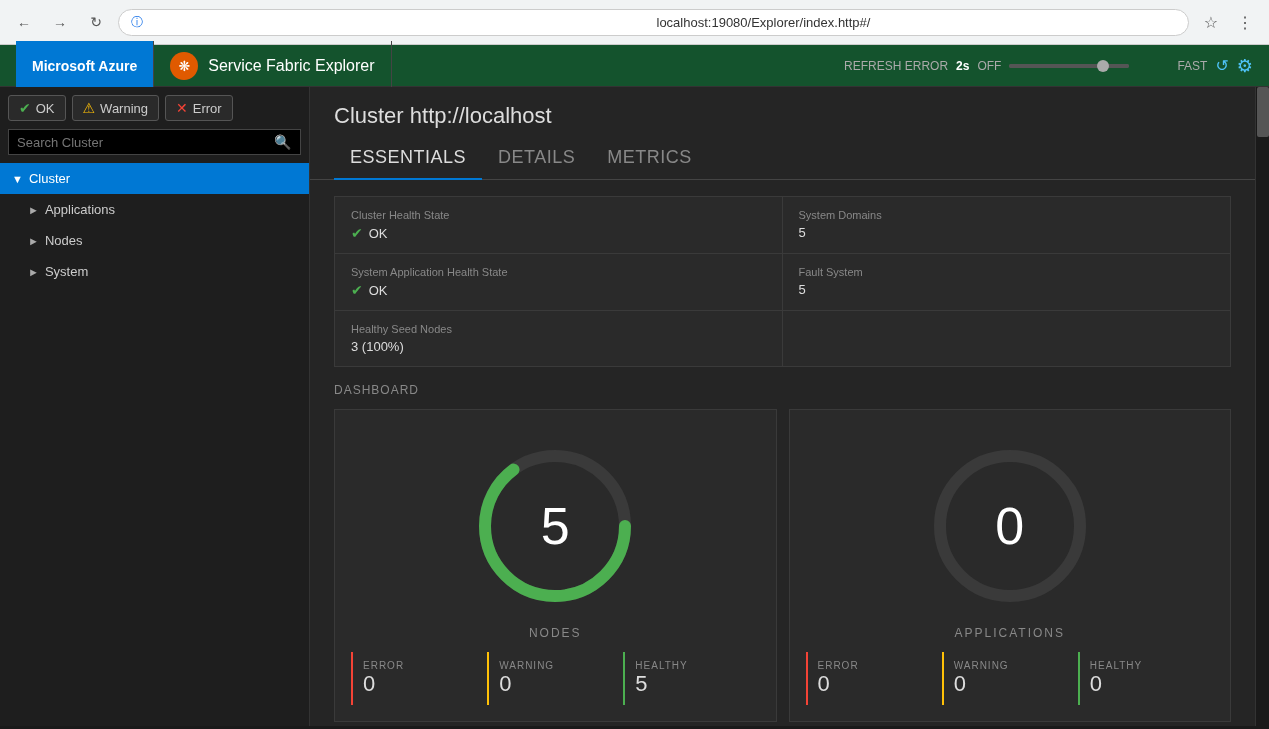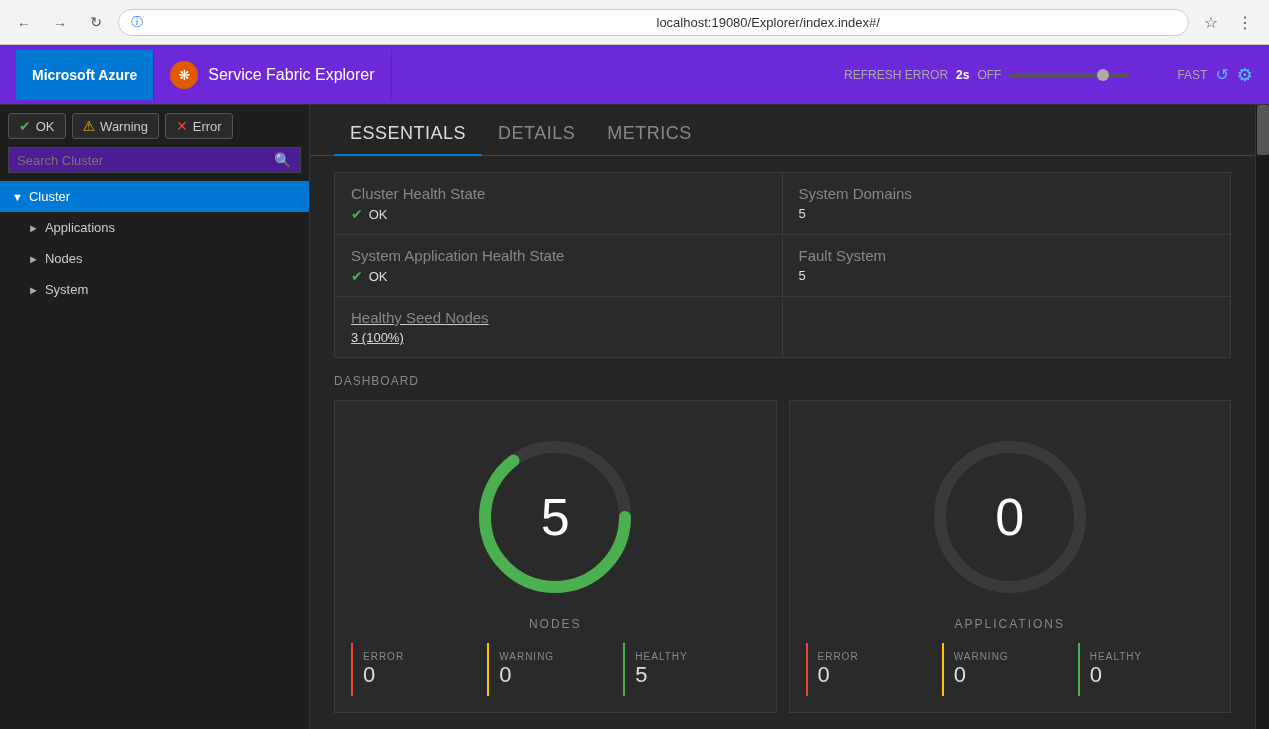--- a/index.html
+++ b/index.html
@@ -24,22 +24,22 @@
     .address-bar span { flex: 1; }
     .address-icon { color: #1a73e8; margin-right: 6px; font-size: 12px; }
     .browser-actions { display: flex; gap: 6px; }
     .browser-action-btn {
       width: 28px; height: 28px; border: none; background: transparent;
       cursor: pointer; color: #555; font-size: 16px; display: flex; align-items: center; justify-content: center;
     }
 
     
     .app-header {
-      background: #6d28d9;
-      display: flex; align-items: center; padding: 0 16px; height: 60px;
+      background: #14532d;
+      display: flex; align-items: center; padding: 0 16px; height: 42px;
       border-bottom: 1px solid #333;
     }
     .azure-brand {
       background: #0078d4; color: white; padding: 8px 16px; font-size: 14px; font-weight: 600;
       margin-right: 0; height: 50px; display: flex; align-items: center;
     }
     .app-title-section {
       display: flex; align-items: center; gap: 10px; padding: 0 16px;
       border-left: 1px solid #444; border-right: 1px solid #444; height: 50px;
     }
@@ -84,21 +84,21 @@
     .status-btn {
       display: flex; align-items: center; gap: 5px; padding: 4px 10px;
       border: 1px solid #555; border-radius: 3px; background: #2a2a2a;
       color: #ccc; font-size: 13px; cursor: pointer;
     }
     .ok-icon { color: #4caf50; font-size: 14px; }
     .warning-icon { color: #ffc107; font-size: 14px; }
     .error-icon { color: #f44336; font-size: 14px; }
 
     .search-box {
-      display: flex; align-items: center; background: #4c1d95; border: 1px solid #444;
+      display: flex; align-items: center; background: #000000; border: 1px solid #444;
       margin: 0 8px 8px; padding: 4px 8px;
     }
     .search-input {
       flex: 1; background: transparent; border: none; color: #ccc; font-size: 13px; outline: none;
     }
     .search-icon { color: #888; font-size: 14px; }
 
     .tree-nav { flex: 1; overflow-y: auto; }
     .tree-item {
       display: flex; align-items: center; padding: 8px 12px; cursor: pointer;
@@ -130,22 +130,22 @@
     
     .essentials-panel { padding: 16px 24px; }
     .essentials-grid {
       display: grid; grid-template-columns: 1fr 1fr; gap: 0;
       border: 1px solid #3a3a3a; background: #2a2a2a;
     }
     .essentials-cell {
       padding: 12px 16px; border-right: 1px solid #3a3a3a; border-bottom: 1px solid #3a3a3a;
     }
     .essentials-cell:nth-child(2n) { border-right: none; }
-    .essentials-cell:nth-last-child(-n+2) { border-bottom: none; text-decoration: underline; }
-    .essentials-label { font-size: 15px; color: #888; margin-bottom: 4px; }
+    .essentials-cell:nth-last-child(-n+2) { border-bottom: none; }
+    .essentials-label { font-size: 11px; color: #888; margin-bottom: 4px; }
     .essentials-value { font-size: 13px; color: #ddd; display: flex; align-items: center; gap: 6px; }
     .ok-badge { color: #4caf50; font-size: 14px; }
 
     
     .dashboard-section { padding: 0 24px 16px; }
     .dashboard-label { font-size: 12px; color: #888; letter-spacing: 1px; margin-bottom: 12px; }
 
     .dashboard-cards { display: flex; gap: 12px; }
     .dashboard-card {
       flex: 1; background: #2a2a2a; border: 1px solid #3a3a3a;
@@ -171,21 +171,21 @@
 </head>
 <body>
 
 <div class="browser-chrome">
   <div class="browser-toolbar">
     <button class="nav-btn">←</button>
     <button class="nav-btn">→</button>
     <button class="nav-btn">↻</button>
     <div class="address-bar">
       <span class="address-icon">ⓘ</span>
-      <span>localhost:19080/Explorer/index.index#/</span>
+      <span>localhost:19080/Explorer/index.http#/</span>
     </div>
     <div class="browser-actions">
       <button class="browser-action-btn">☆</button>
       <button class="browser-action-btn">⋮</button>
     </div>
   </div>
 </div>
 
 <div class="app-header">
   <div class="azure-brand">
@@ -253,20 +253,26 @@
         <div class="tree-item">
           <span class="tree-chevron">►</span>
           <span>System</span>
         </div>
       </div>
     </div>
   </div>
 
   <div class="content-area">
 
+    <div class="cluster-header">
+      <div class="cluster-title">
+        <span>Cluster</span>
+        <span> <span style="color:#ddd;">http://localhost</span></span>
+      </div>
+    </div>
 
     <div class="tab-bar">
       <div class="tab active">ESSENTIALS</div>
       <div class="tab">DETAILS</div>
       <div class="tab">METRICS</div>
     </div>
 
     <div class="essentials-panel">
       <div class="essentials-grid">
         <div class="essentials-cell">

